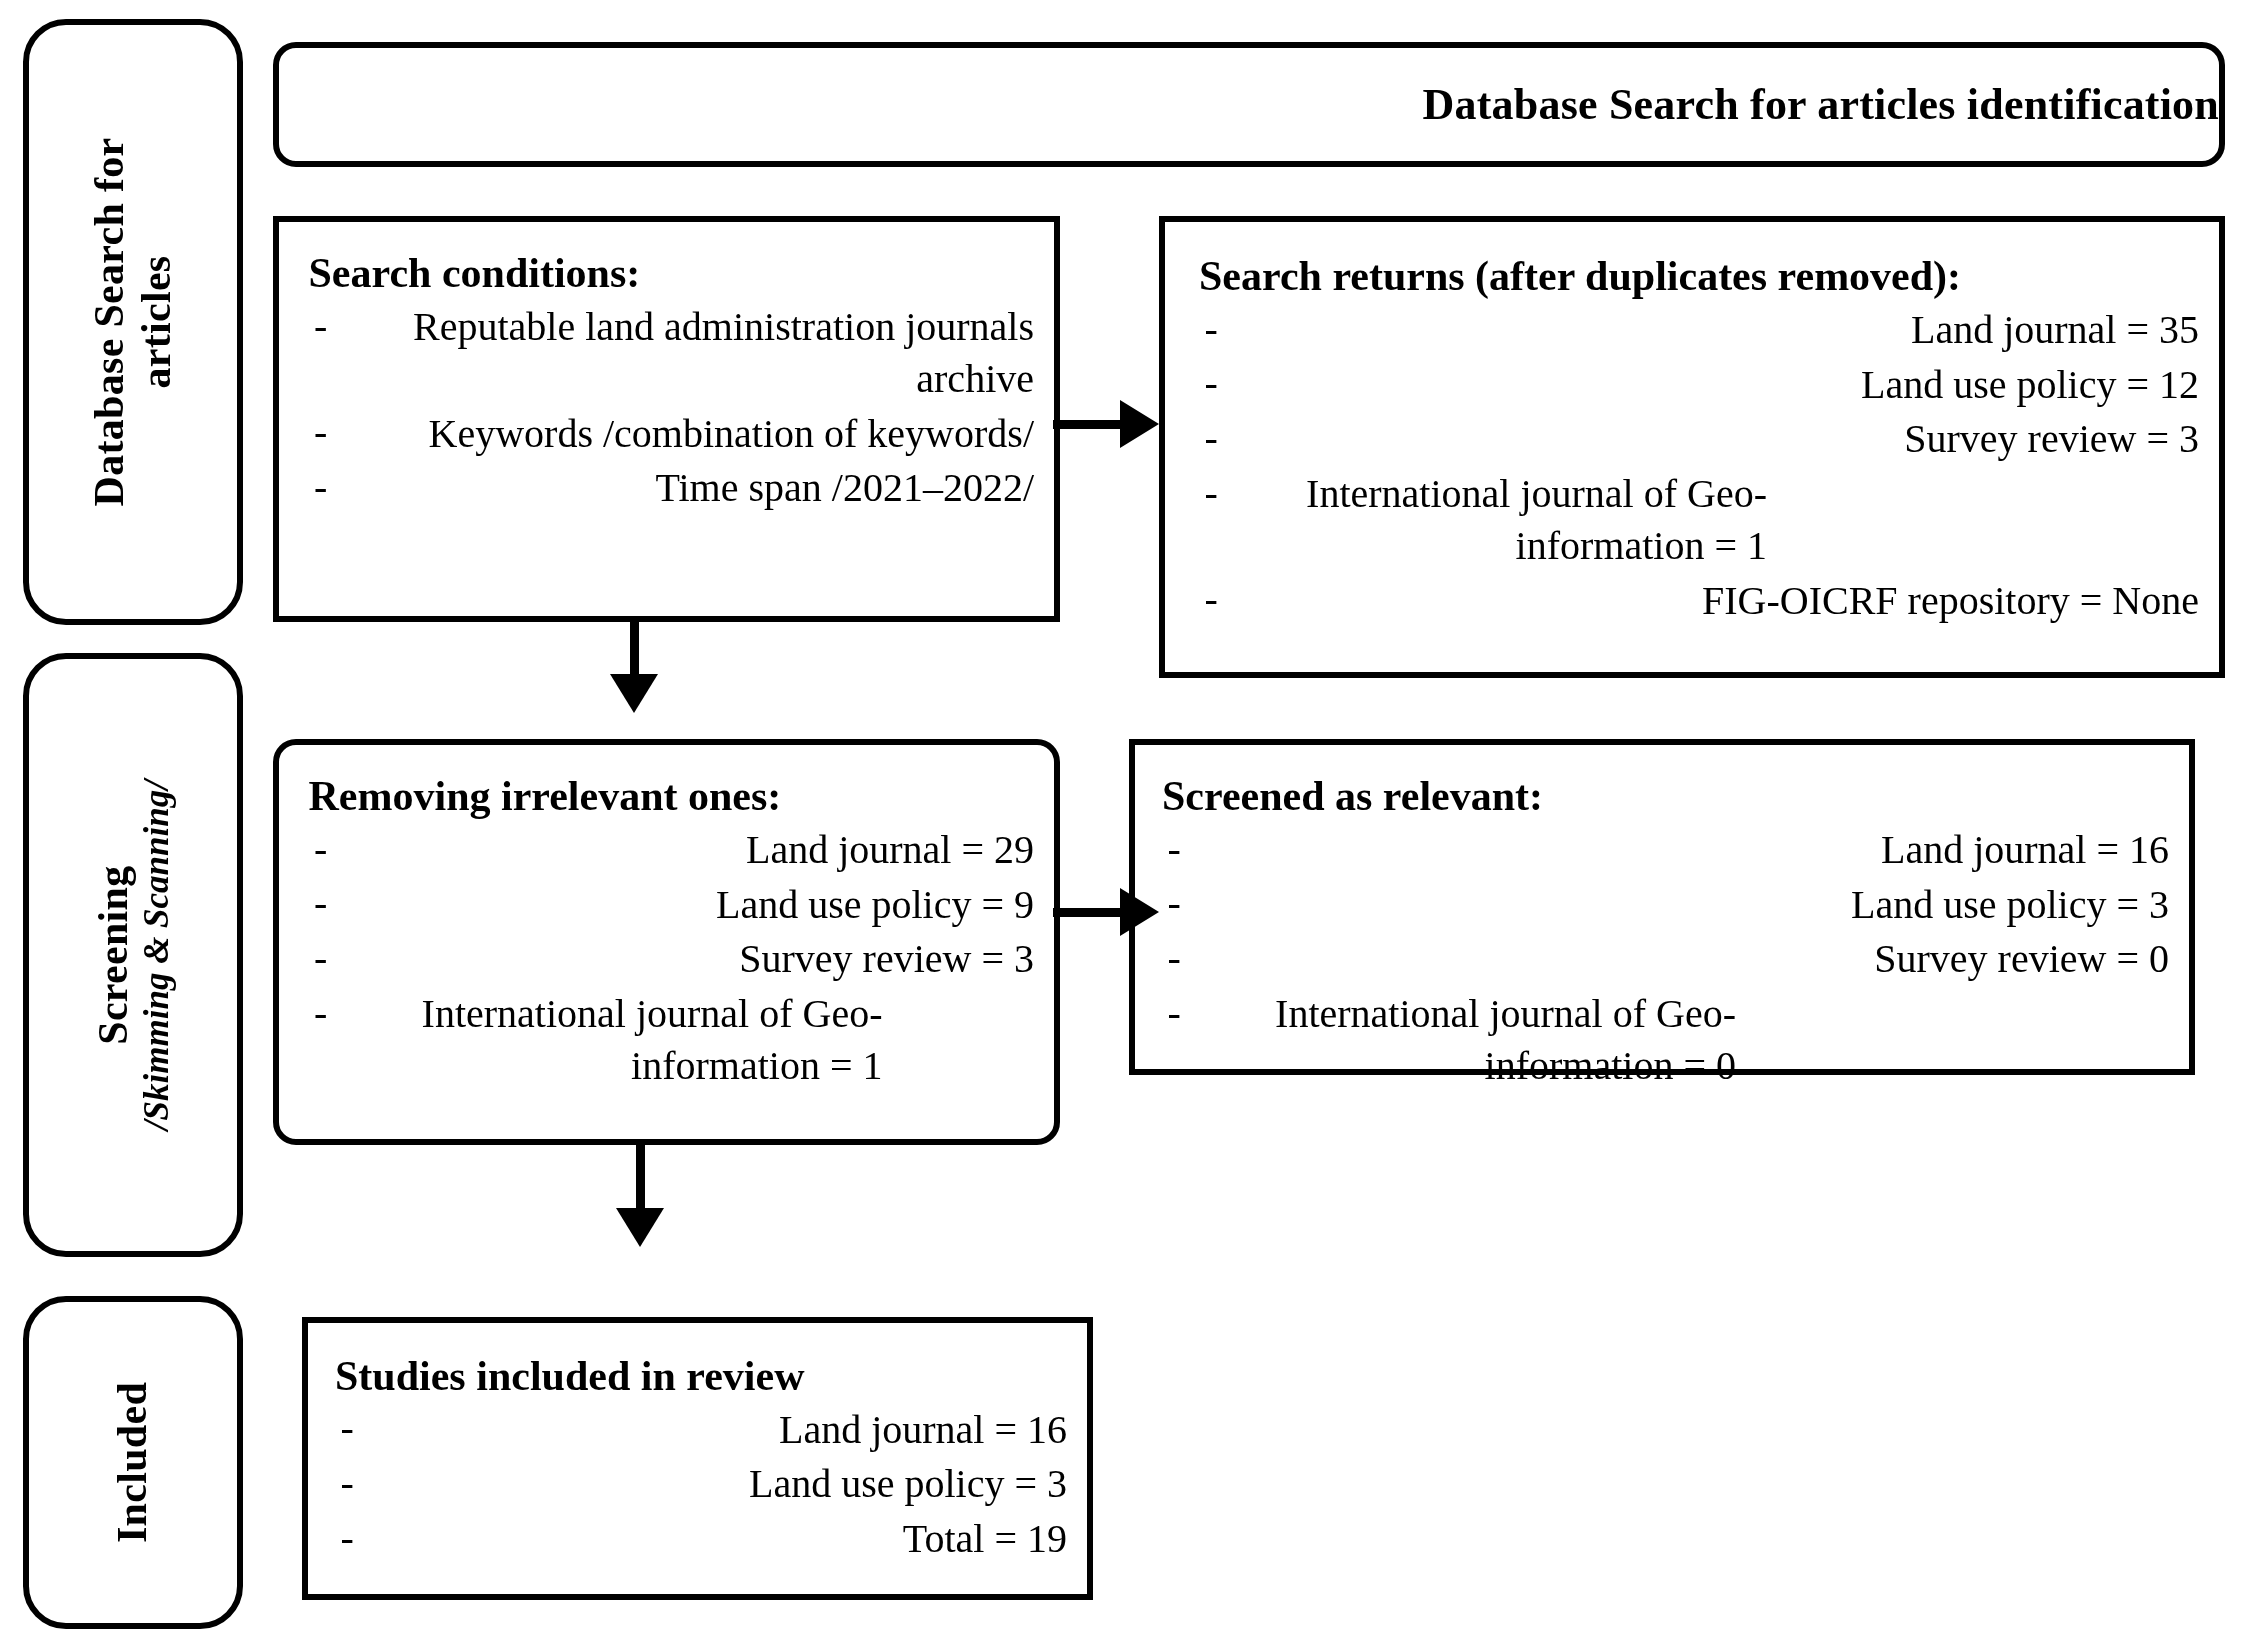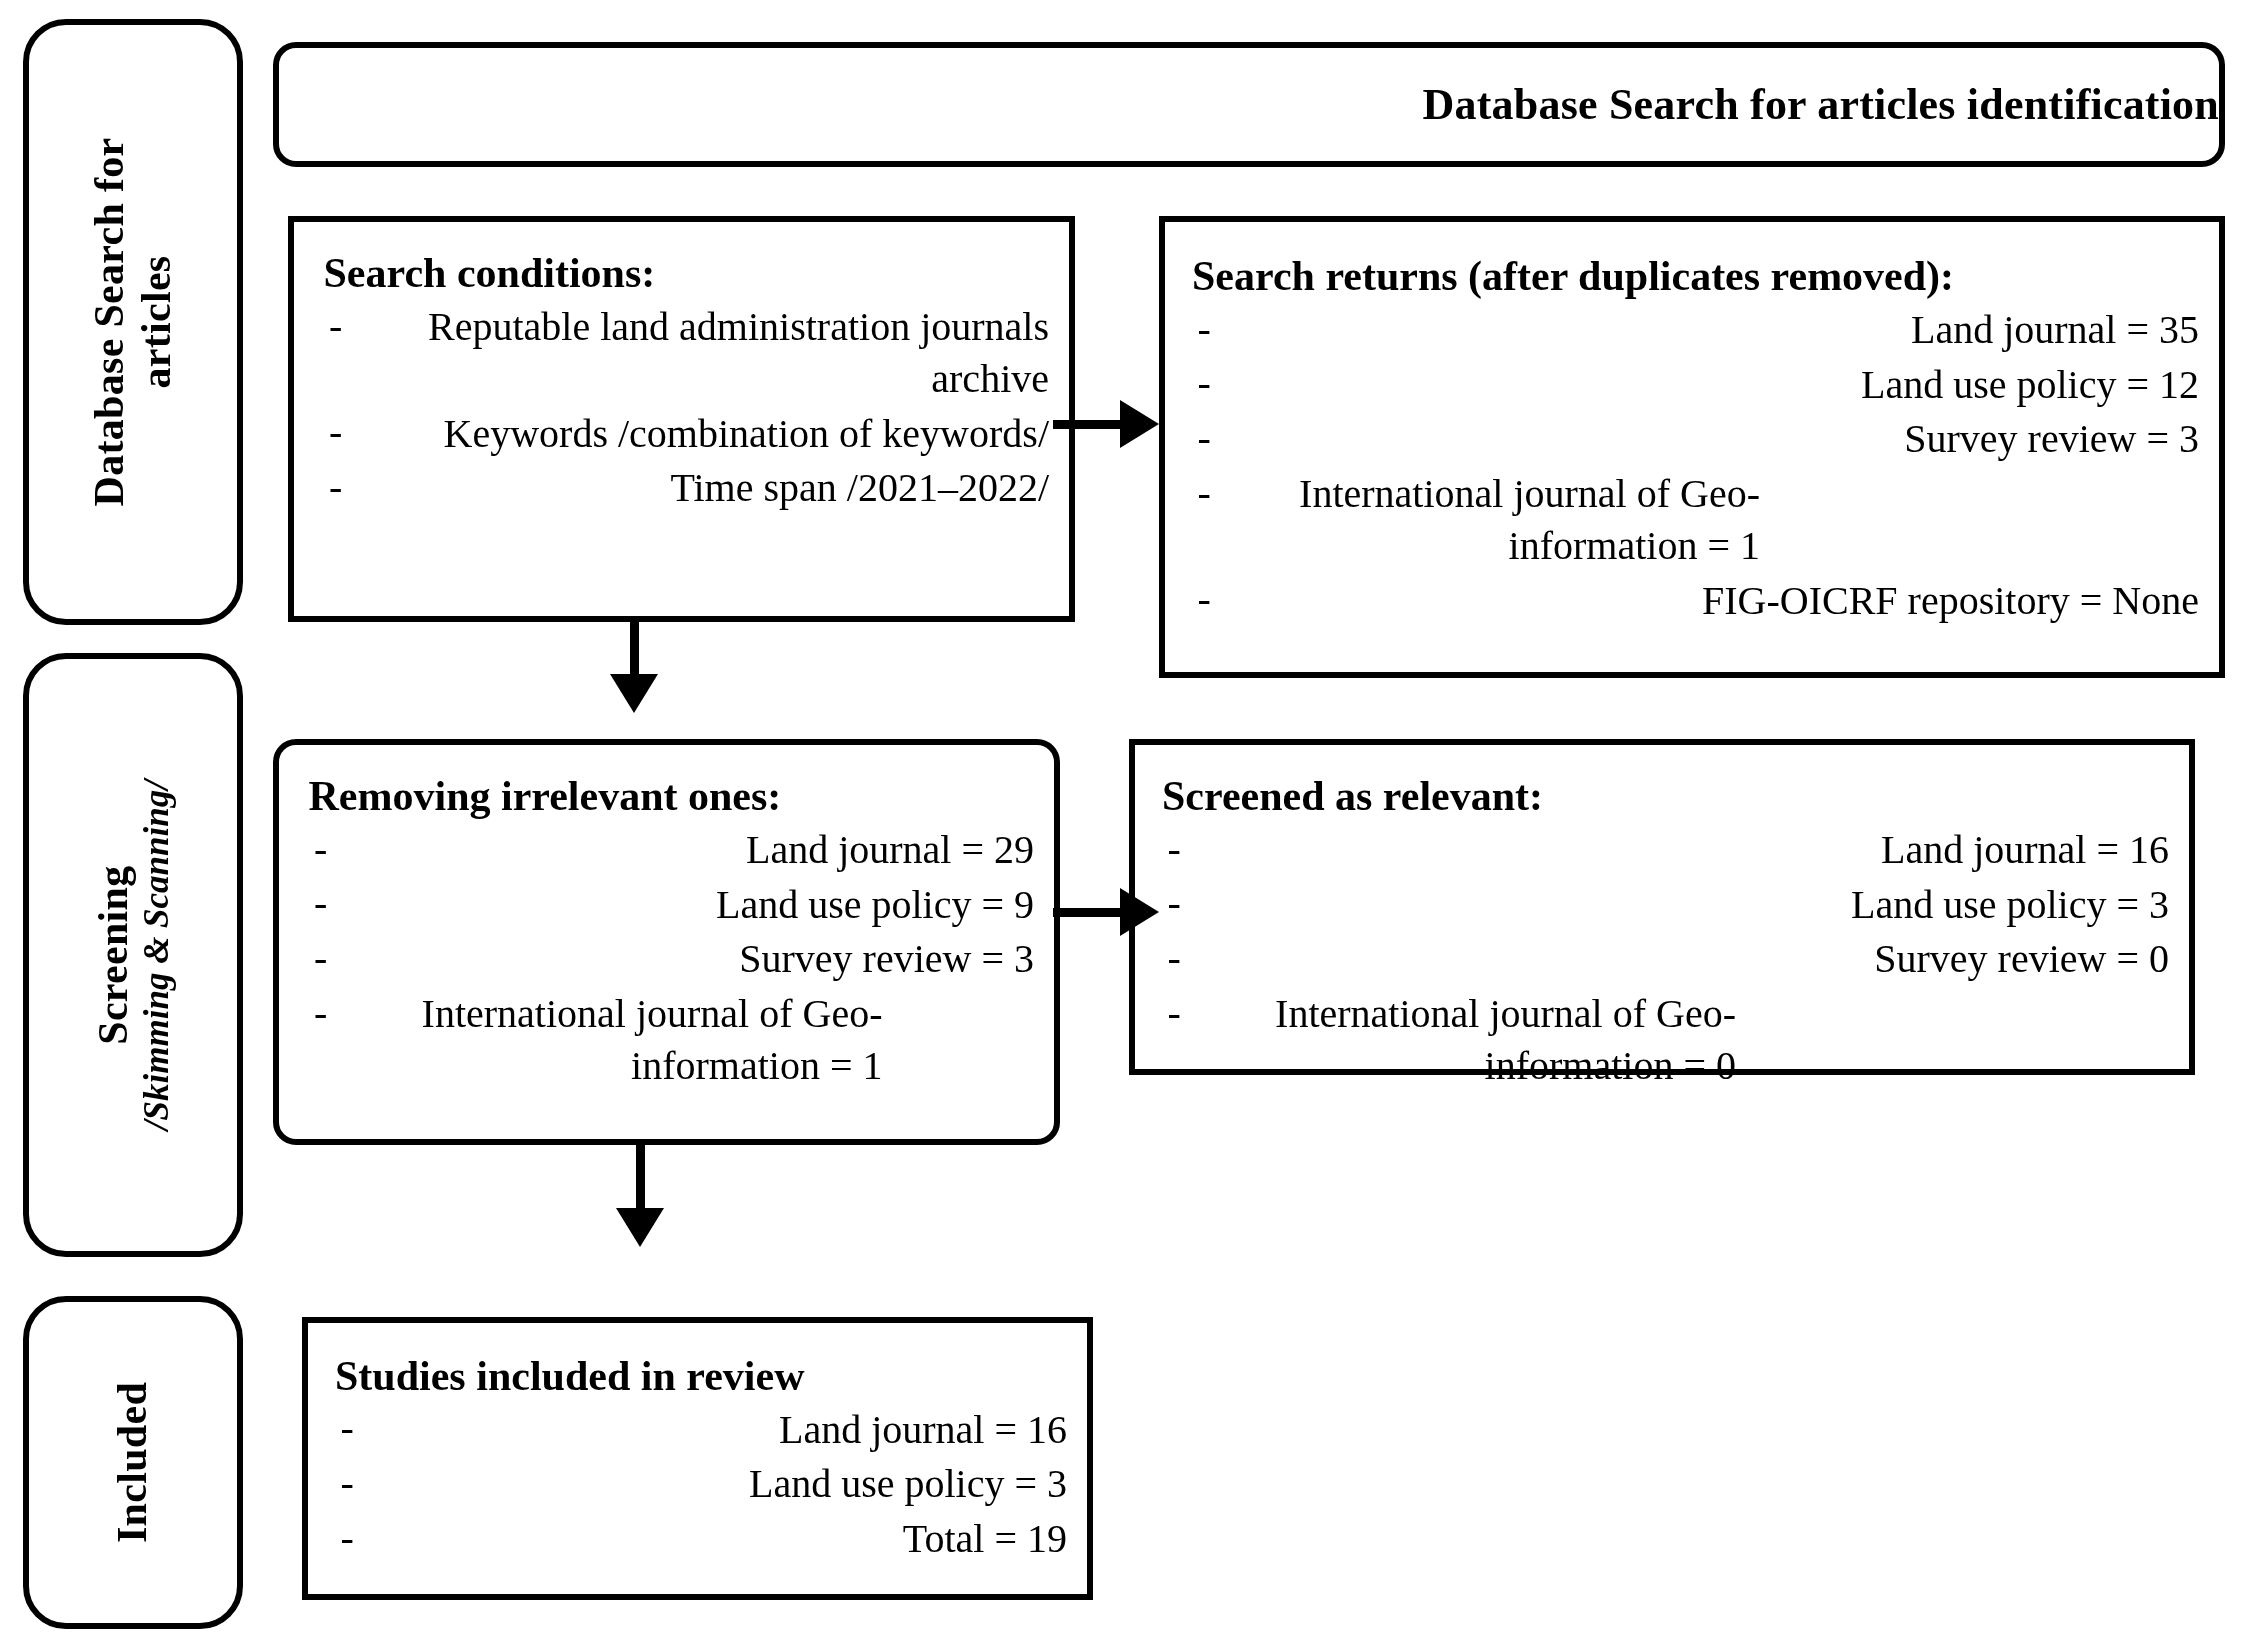--- a/index.html
+++ b/index.html
@@ -168,33 +168,33 @@
   <div class="stage-pill" style="left:23px;top:1296px;width:220px;height:333px;">
     <div class="vert-wrap">
       <span class="vert-line-main">Included</span>
     </div>
   </div>
 
   <div class="header-pill" style="left:273px;top:42px;width:1952px;height:125px;">
     <span class="header-title">Database Search for articles identification</span>
   </div>
 
-  <div class="rectbox" style="left:288px;top:216px;width:787px;height:406px;">
+  <div class="rectbox" style="left:273px;top:216px;width:787px;height:406px;">
     <div class="box-inner">
       <div class="box-title">Search conditions:</div>
       <ul class="dashlist">
         <li>Reputable land administration journals archive</li>
         <li>Keywords /combination of keywords/</li>
         <li>Time span /2021–2022/</li>
       </ul>
     </div>
   </div>
 
   <div class="rectbox" style="left:1159px;top:216px;width:1066px;height:462px;">
-    <div class="box-inner" style="padding-top:31px;padding-left:27px;">
+    <div class="box-inner" style="padding-top:31px;padding-left:34px;">
       <div class="box-title">Search returns (after duplicates removed):</div>
       <ul class="dashlist tight">
         <li>Land journal = 35</li>
         <li>Land use policy = 12</li>
         <li>Survey review = 3</li>
         <li style="max-width:524px;">International journal of Geo-information = 1</li>
         <li>FIG-OICRF repository = None</li>
       </ul>
     </div>
   </div>

